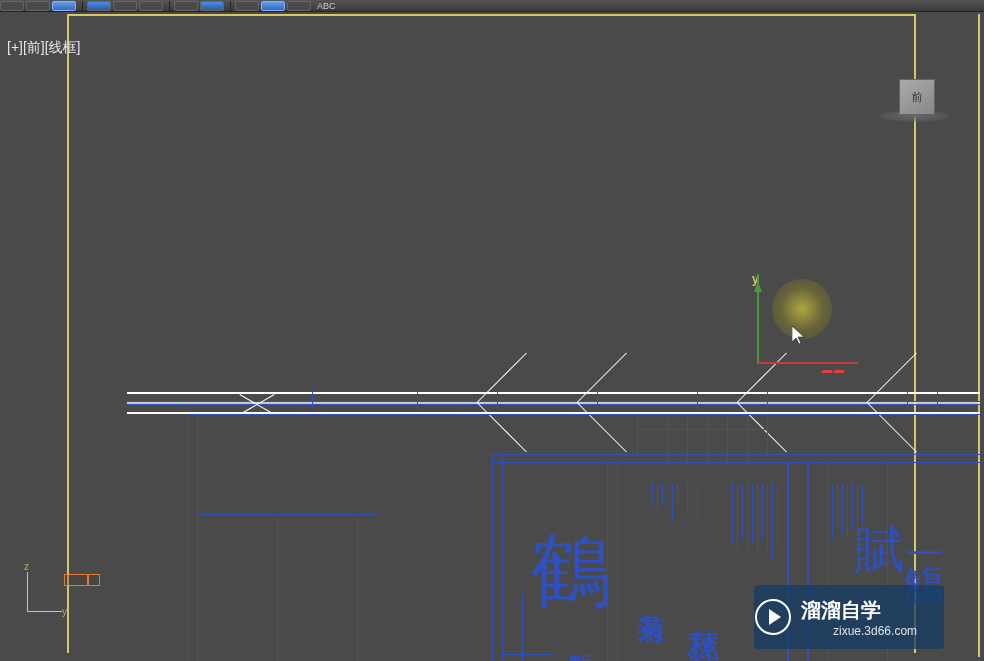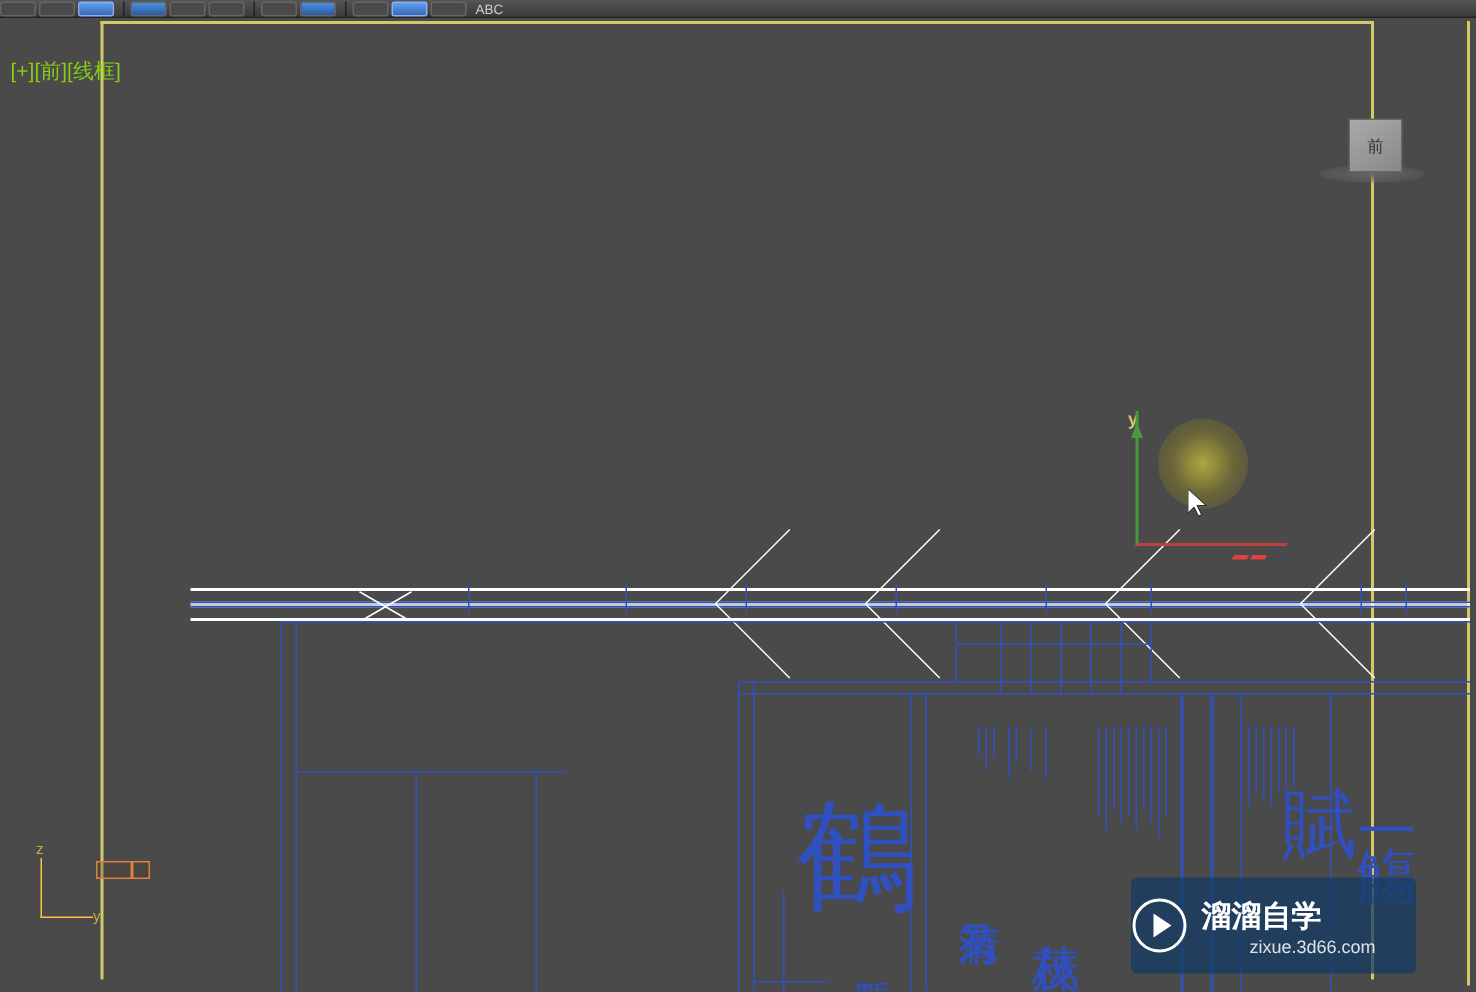--- a/index.html
+++ b/index.html
@@ -49,21 +49,21 @@
     }
     .abc-label {
       color: #ccc;
       font-size: 9px;
       margin-left: 4px;
     }
     .view-label {
       position: absolute;
       top: 25px;
       left: 5px;
-      color: #84cc16;
+      color: #e5e5e5;
       font-size: 14px;
       z-index: 5;
     }
     .viewport {
       position: absolute;
       top: 14px;
       left: 2px;
       right: 4px;
       bottom: 4px;
       background: #4a4a4a;

